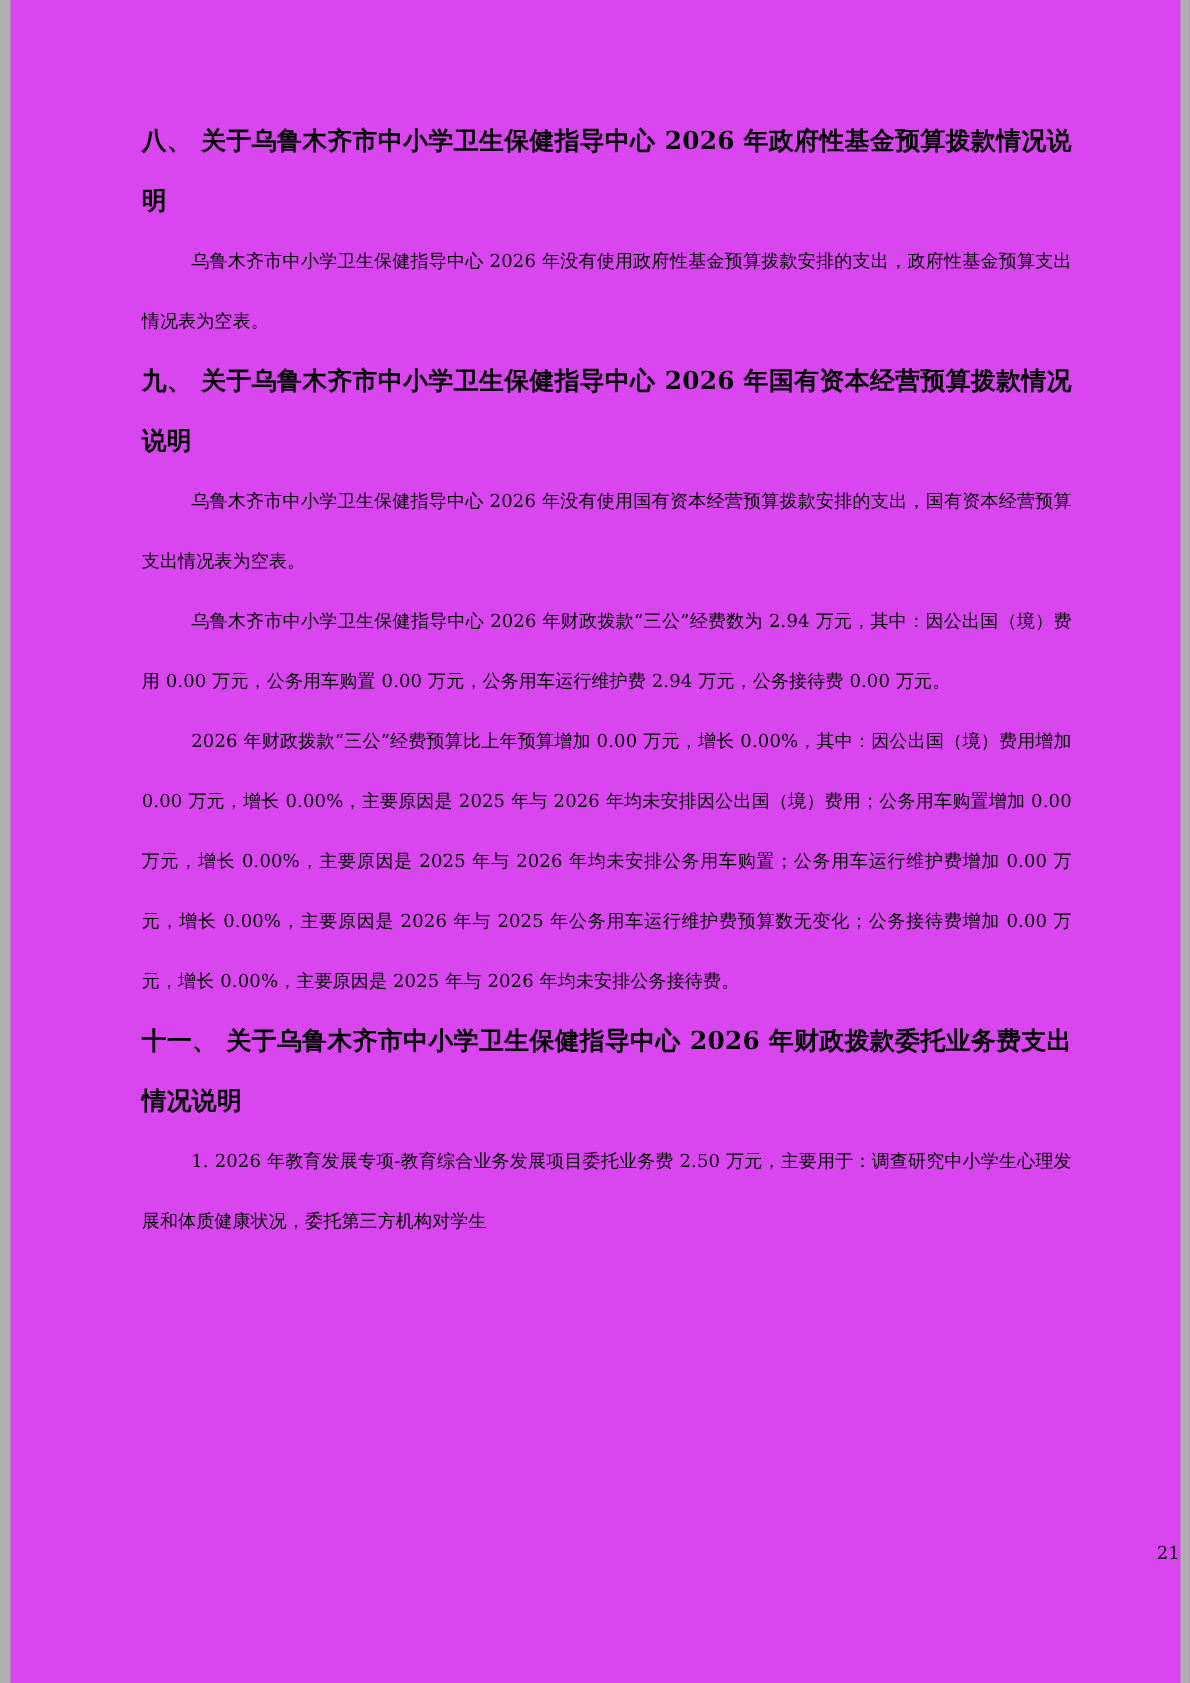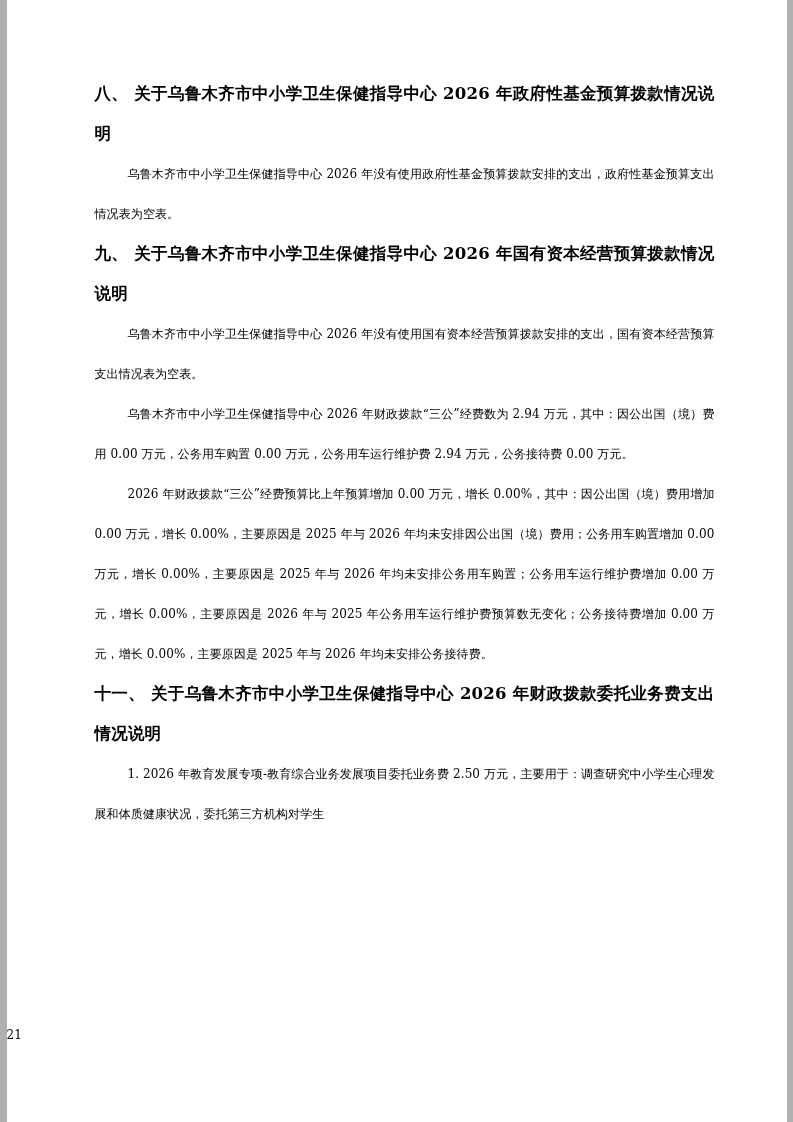--- a/index.html
+++ b/index.html
@@ -7,21 +7,21 @@
     padding: 0;
     background: #b0b0b0;
   }
   body {
     font-family: "DejaVu Serif", "Liberation Serif", serif;
   }
   .page {
     position: relative;
     width: 780px;
     height: 1122px;
-    background: #ffffff;
+    background: #d946ef;
     margin: 0 auto;
     overflow: hidden;
     box-sizing: border-box;
   }
   .content {
     position: absolute;
     left: 88px;
     top: 74px;
     width: 620px;
   }
@@ -45,21 +45,21 @@
     text-justify: inter-ideograph;
     letter-spacing: 0.1px;
     margin: 0;
     text-indent: 33px;
   }
   .pagenum {
     position: absolute;
     left: 0;
     right: 0;
     top: 1028px;
-    text-align: left;
+    text-align: right;
     font-family: "DejaVu Serif", "Liberation Serif", serif;
     font-size: 12px;
     color: #000;
   }
   
   .page::after {
     content: "";
     position: absolute;
     inset: 0;
     pointer-events: none;

